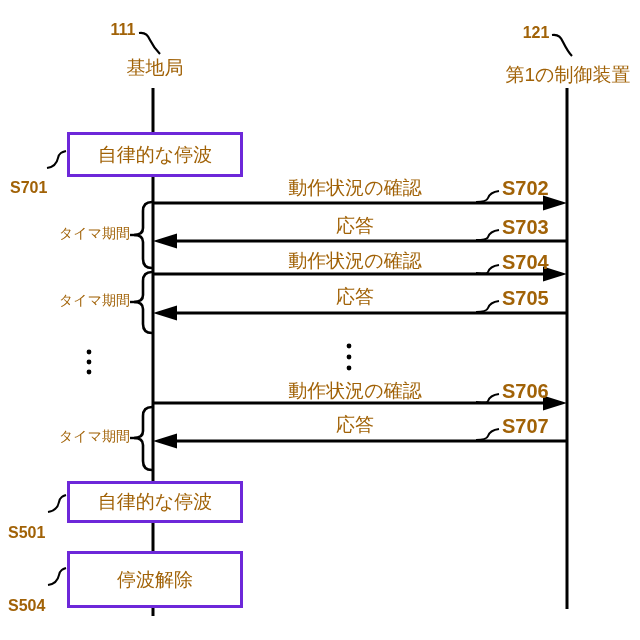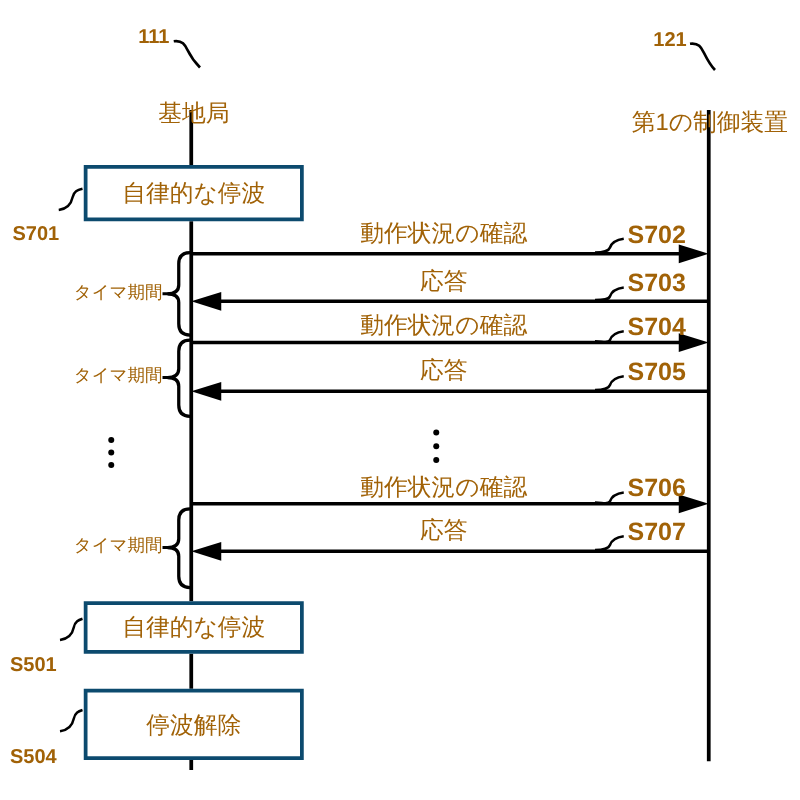--- a/index.html
+++ b/index.html
@@ -7,29 +7,29 @@
     position:relative;
     width:640px;height:640px;
     background:#ffffff;
     font-family:"Liberation Sans","DejaVu Sans",sans-serif;
     color:#a16207;
     overflow:hidden;
   }
   .canvas svg{position:absolute;left:0;top:0;z-index:1;}
   .txt{position:absolute;line-height:1.1;white-space:nowrap;z-index:3;}
   .num{font-size:16px;font-weight:bold;text-align:center;}
-  .actor{font-size:19px;text-align:center;margin-top:24px;}
+  .actor{font-size:19px;text-align:center;}
   .msg{font-size:19px;text-align:center;left:150px;width:410px;}
   .step{font-size:20px;font-weight:bold;text-align:left;left:502px;width:60px;}
   .stepL{font-size:16px;font-weight:bold;text-align:left;margin-top:20px;}
   .timer{font-size:14px;text-align:right;left:36px;width:94px;}
   .pbox{
     position:absolute;z-index:2;
     left:67px;width:176px;
-    background:#ffffff;border:3px solid #0c4a6e;
+    background:#ffffff;border:3px solid #6d28d9;
     display:flex;align-items:center;justify-content:center;
     box-sizing:border-box;
     font-size:19px;
   }
 </style>
 </head>
 <body>
 
 <div class="canvas">
 

